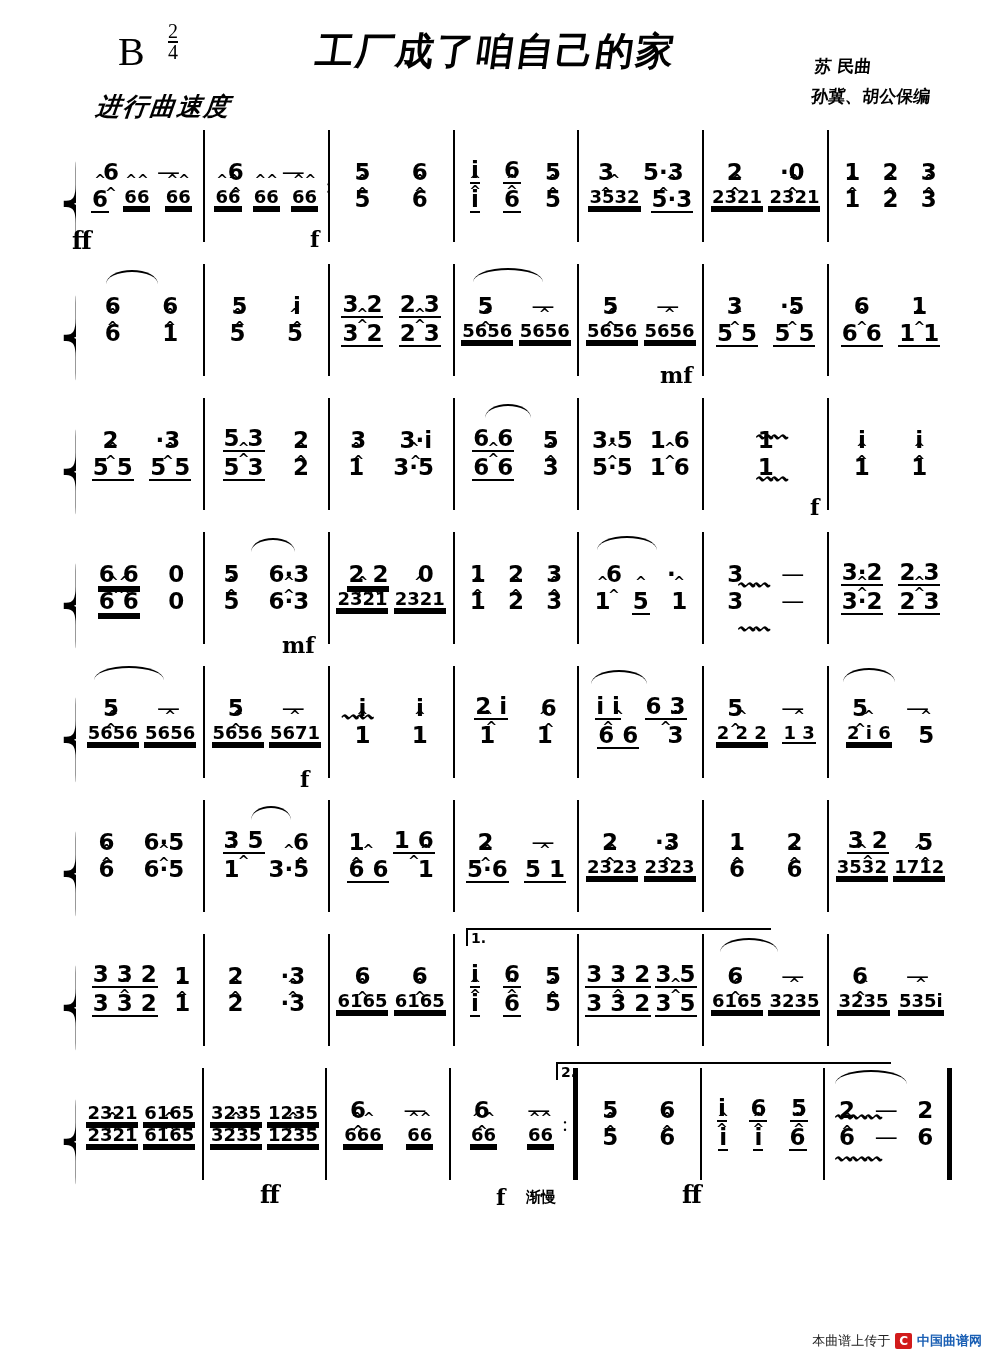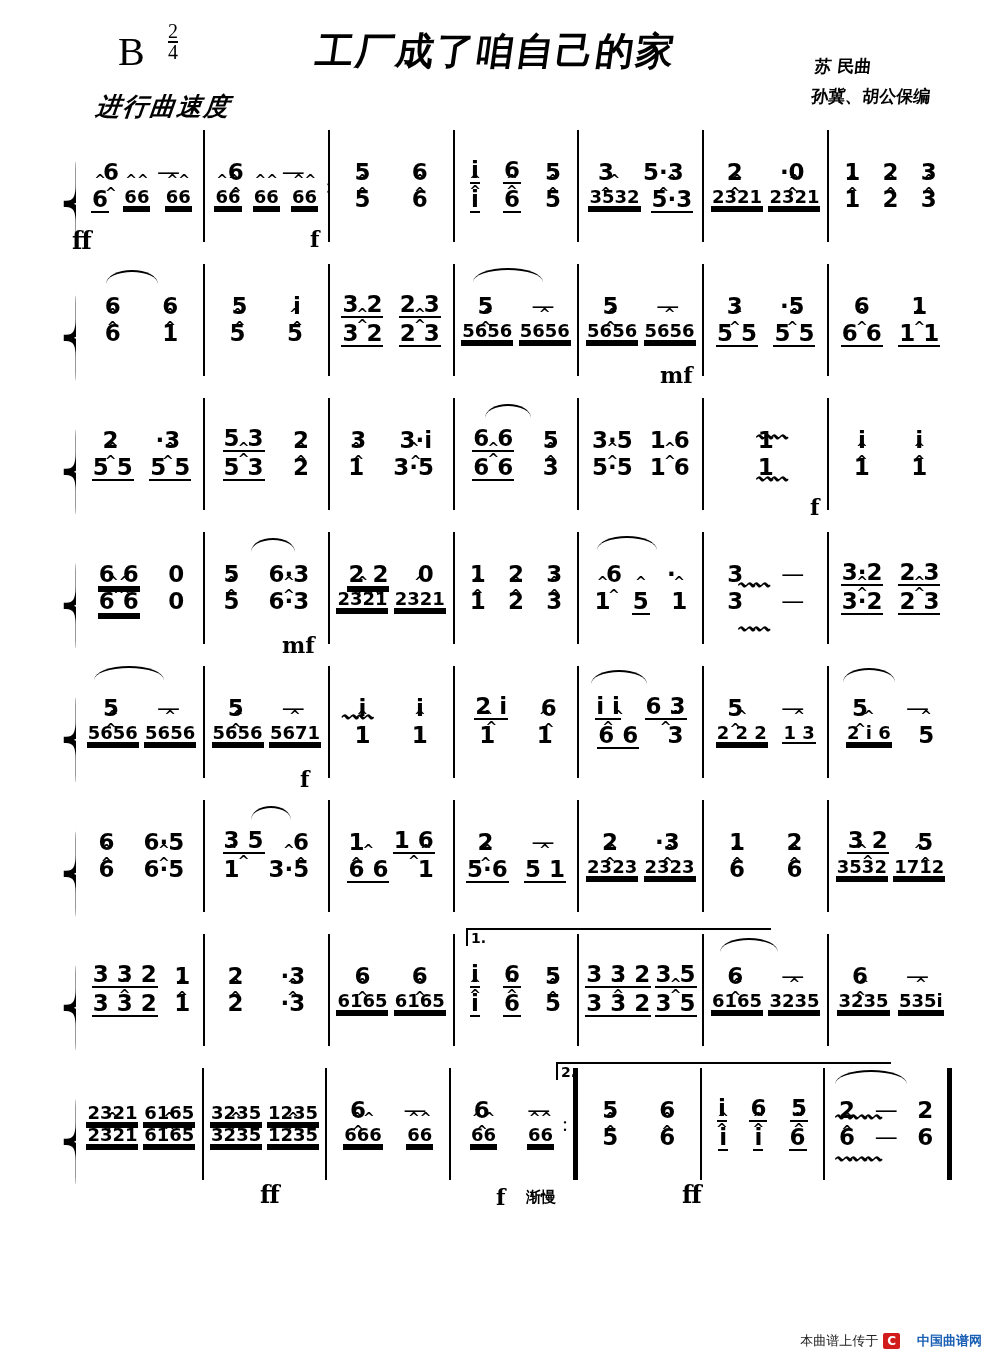--- a/index.html
+++ b/index.html
@@ -236,21 +236,21 @@
     color: #222;
   }
   .footer .badge {
     background: #d21b1b;
     color: #fff;
     font-weight: bold;
     padding: 1px 4px;
     border-radius: 2px;
     font-size: 12px;
   }
-  .footer .site { color: #1a5fb4; font-weight: bold; margin-left: 12px; }
+  .footer .site { color: #1a5fb4; font-weight: bold; }
 </style>
 </head>
 <body>
 
 <div class="sheet">
 
   <div class="header">
     <div class="key-sig">B</div>
     <div class="meter">
       <span class="num">2</span>

